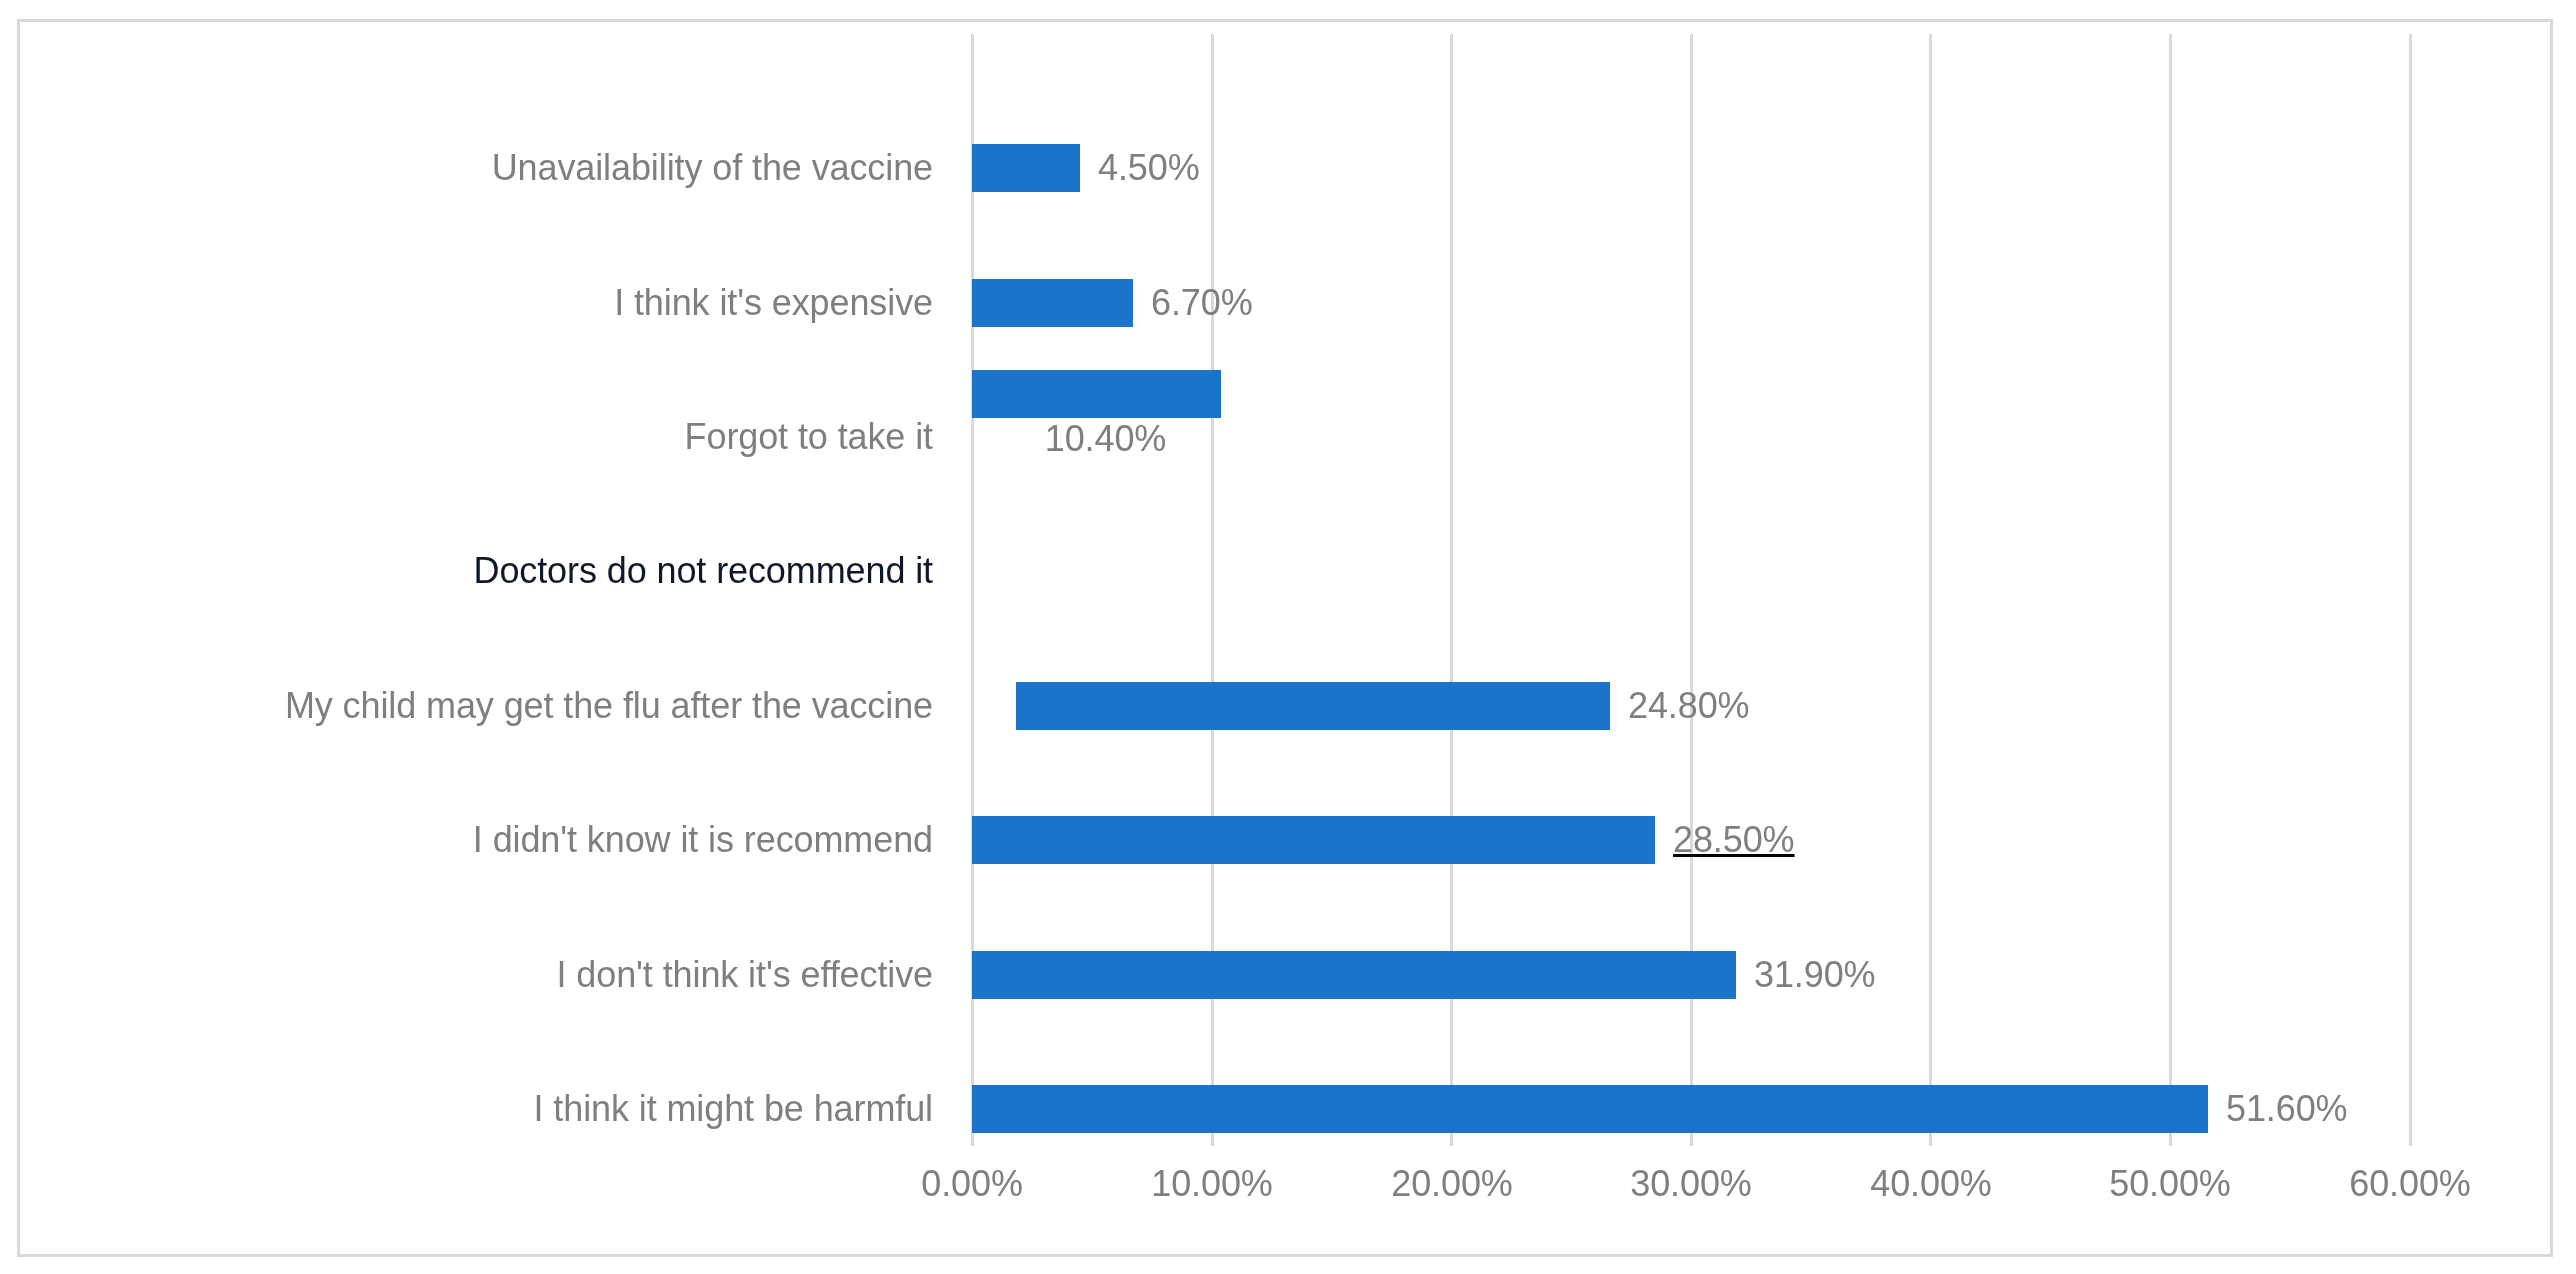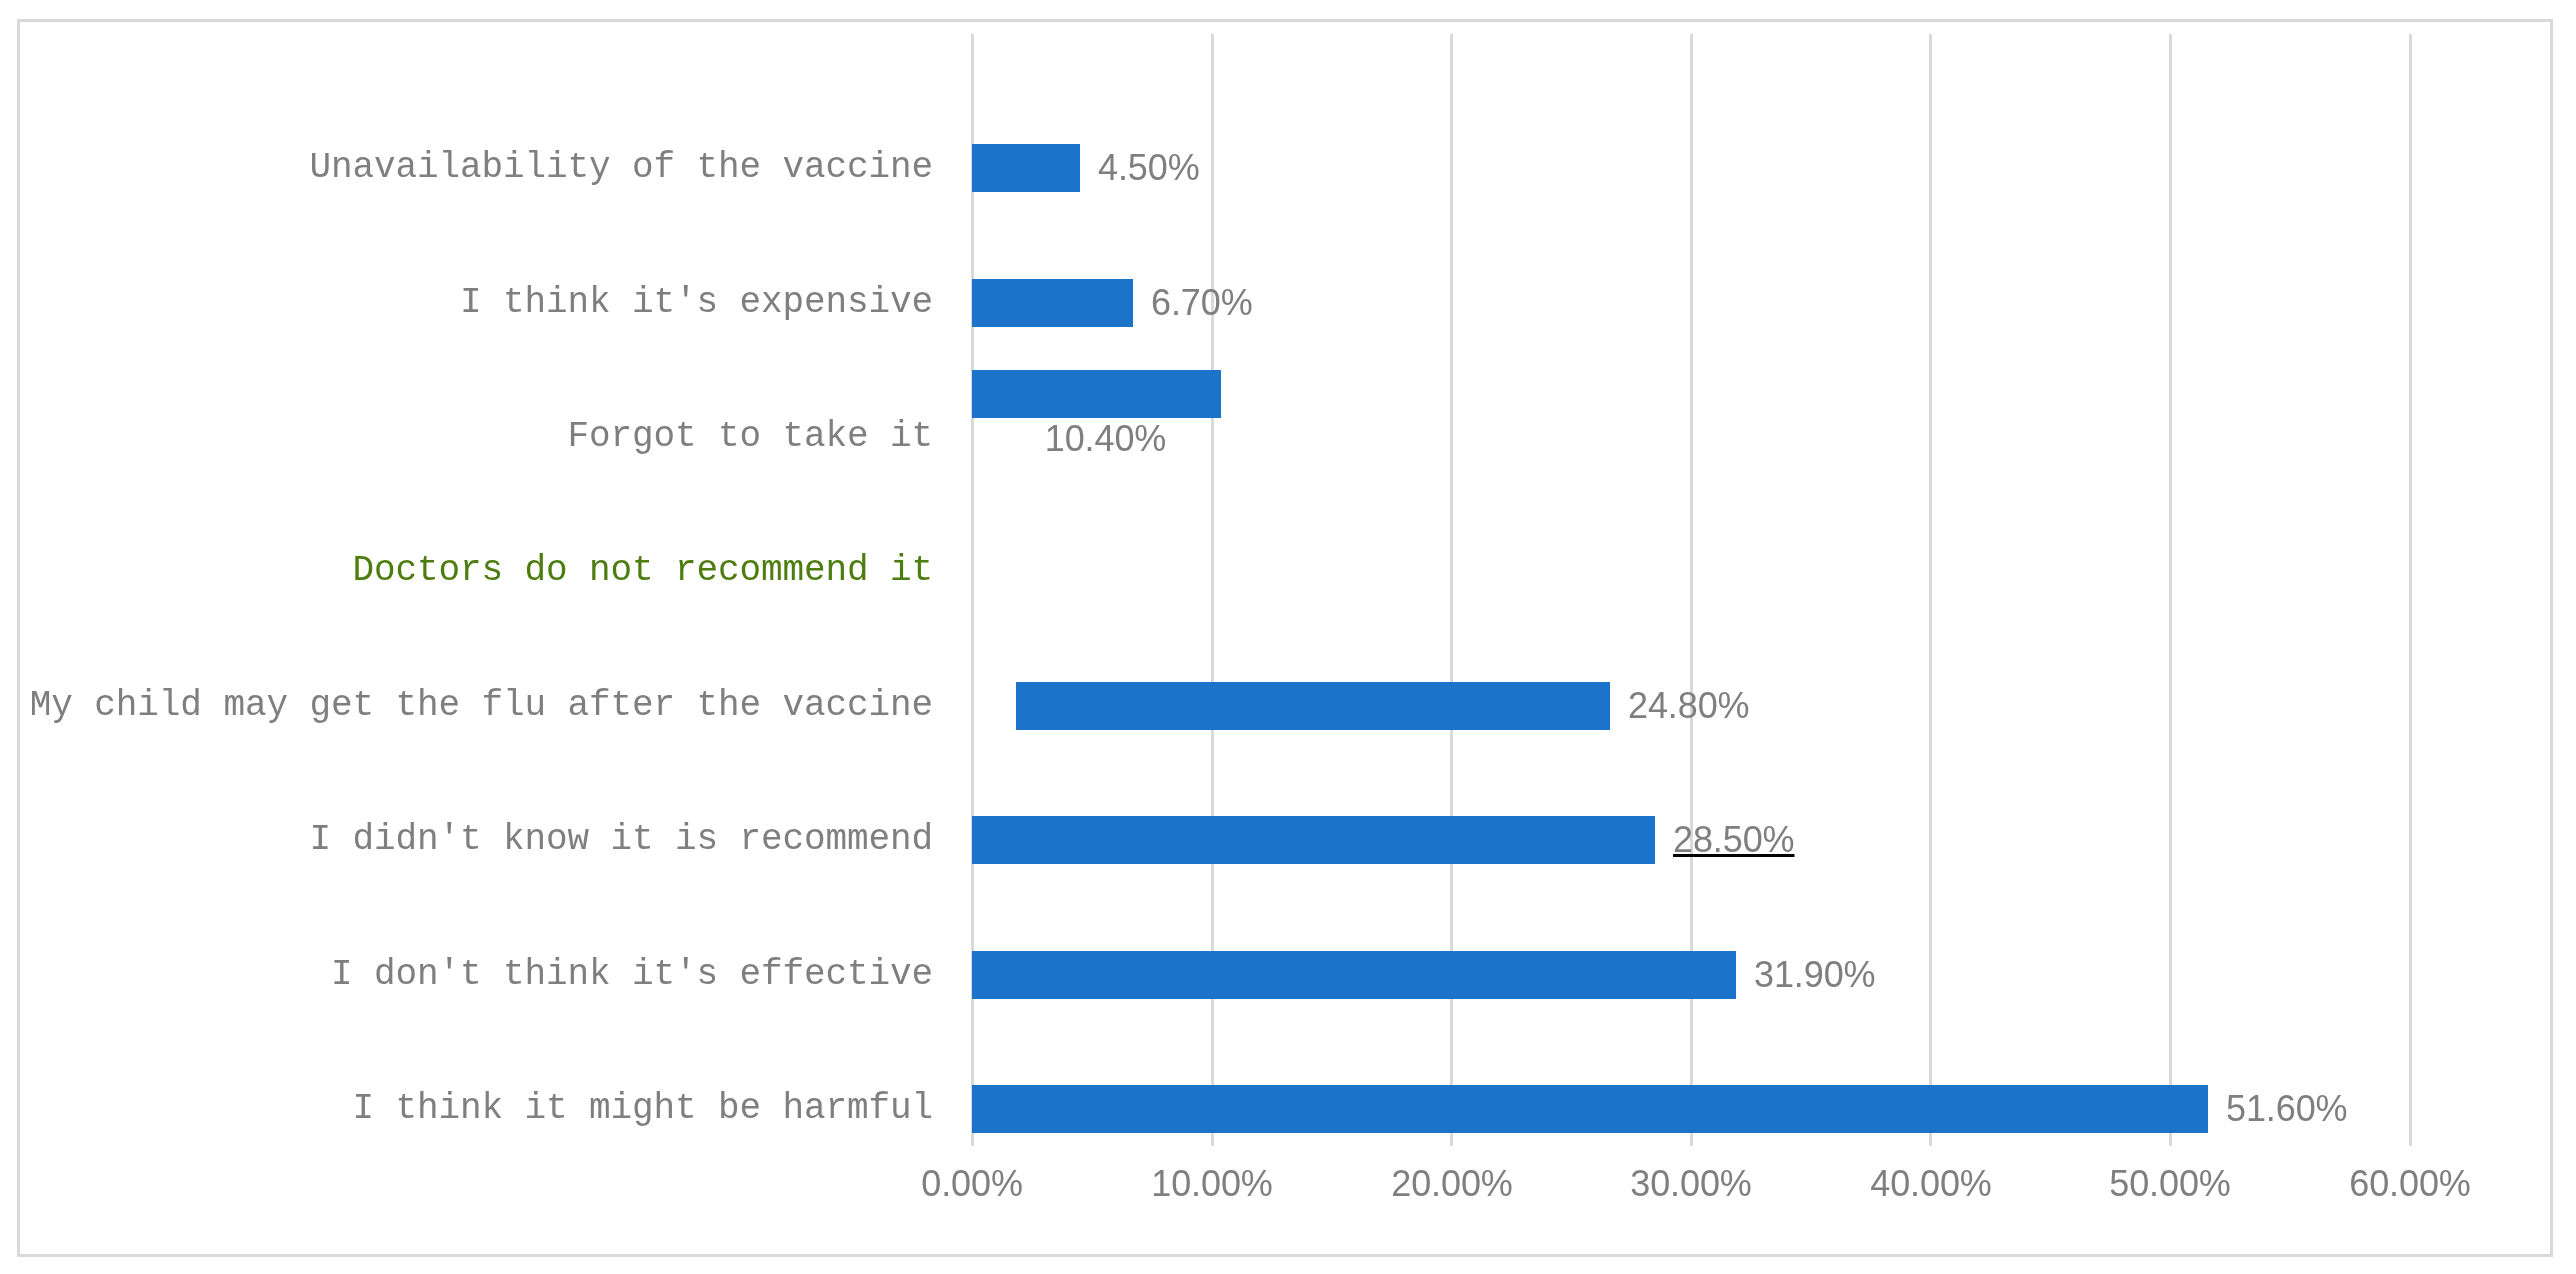--- a/index.html
+++ b/index.html
@@ -55,21 +55,20 @@
     position: absolute;
     right: 1616px;          
     top: 0;
     height: 134px;
     line-height: 134px;
     white-space: nowrap;
     text-align: right;
     font-size: 36px;
     color: #7f7f7f;
     letter-spacing: -0.1px;
-    font-family: Liberation Mono, monospace;
   }
   .bar-wrap {
     position: absolute;
     left: 956px;           
     top: 0;
     height: 134px;
     display: flex;
     align-items: center;
   }
   .bar {
@@ -125,21 +124,21 @@
           </div>
         </div>
         <div class="bar-row" style="top: 348px;">
           <div class="cat-label" style="color: rgb(127, 127, 127);">Forgot to take it</div>
           <div class="bar-wrap" style="left: 952px; flex-direction: column;">
             <div class="bar" style="width: 249px; background: rgb(27, 116, 201);"></div>
             <div class="val-label" style="color: rgb(127, 127, 127);">10.40%</div>
           </div>
         </div>
         <div class="bar-row" style="top: 482px;">
-          <div class="cat-label" style="color: #4d7c0f;">Doctors do not recommend it</div>
+          <div class="cat-label" style="color: #0f172a;">Doctors do not recommend it</div>
         </div>
         <div class="bar-row" style="top: 617px;">
           <div class="cat-label" style="color: rgb(127, 127, 127);">My child may get the flu after the vaccine</div>
           <div class="bar-wrap" style="left: 996px;">
             <div class="bar" style="width: 594px; background: rgb(27, 116, 201);"></div>
             <div class="val-label" style="color: rgb(127, 127, 127);">24.80%</div>
           </div>
         </div>
         <div class="bar-row" style="top: 751px;">
           <div class="cat-label" style="color: rgb(127, 127, 127);">I didn't know it is recommend</div>

